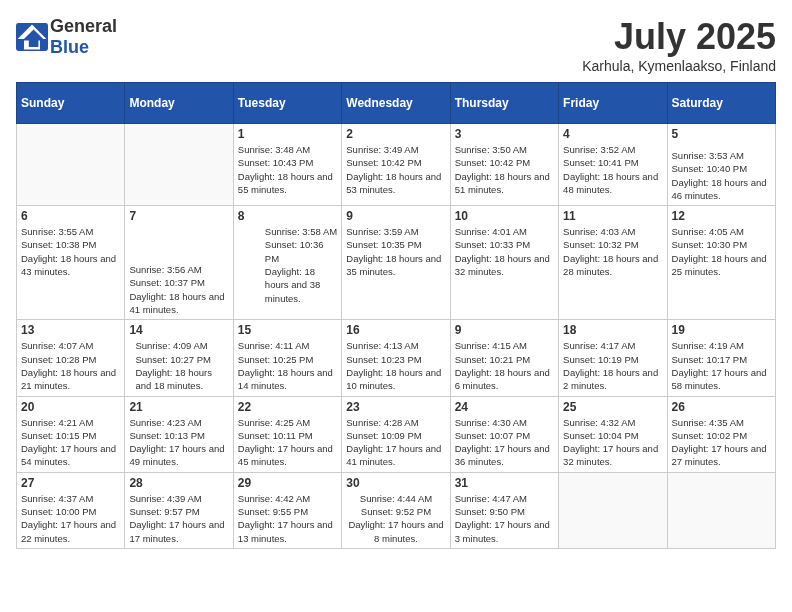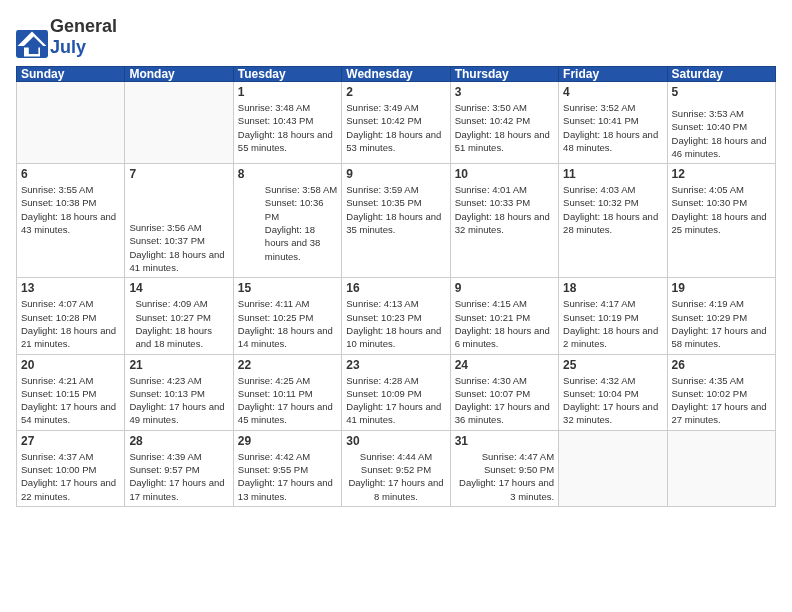--- a/index.html
+++ b/index.html
@@ -11,21 +11,21 @@
       padding: 16px;
     }
     .header {
       display: flex;
       justify-content: space-between;
       align-items: flex-start;
       margin-bottom: 8px;
     }
     .logo {
       display: flex;
-      align-items: flex-end;
+      align-items: center;
     }
     .logo-text {
       font-size: 18px;
       font-weight: bold;
     }
     .logo-general { color: #333; }
     .logo-blue { color: #2255aa; }
     .logo-icon {
       width: 32px;
       height: 28px;
@@ -46,21 +46,21 @@
     .calendar {
       width: 100%;
       border-collapse: collapse;
       border: 1px solid #ccc;
     }
     .calendar th {
       background-color: #2255aa;
       color: #fff;
       font-size: 12px;
       font-weight: bold;
-      padding: 0 4px;
+      padding: 13px 4px;
       text-align: left;
       border: 1px solid #1a4488;
     }
     .calendar td {
       border: 1px solid #ccc;
       vertical-align: top;
       padding: 3px 4px;
       width: 108px;
       min-height: 80px;
       font-size: 10px;
@@ -87,24 +87,26 @@
 
 <div class="header">
   <div class="logo">
     <svg class="logo-icon" viewBox="0 0 40 35" xmlns="http://www.w3.org/2000/svg">
       <rect x="0" y="0" width="40" height="35" fill="#2255aa" rx="3"></rect>
       <polygon points="20,2 38,20 30,20 30,33 10,33 10,20 2,20" fill="white"></polygon>
       <polygon points="22,8 36,22 28,22 28,30 16,30 16,22 8,22 22,8" fill="#2255aa"></polygon>
     </svg>
     <div class="logo-text">
       <span class="logo-general">General</span><br>
-      <span class="logo-blue">July</span>
+      <span class="logo-blue">Blue</span>
     </div>
   </div>
   <div class="title-block">
+    <div class="month-title">July 2025</div>
+    <div class="location-title">Karhula, Kymenlaakso, Finland</div>
   </div>
 </div>
 
 <table class="calendar">
   <thead>
     <tr>
     <th>Sunday</th>
         <th>Monday</th>
         <th>Tuesday</th>
         <th>Wednesday</th>
@@ -225,21 +227,21 @@
         </td>
         <td>
           <span class="day-number">18</span>
           <div class="day-info" style="white-space: pre-line;">Sunrise: 4:17 AM
 Sunset: 10:19 PM
 Daylight: 18 hours and 2 minutes.</div>
         </td>
         <td>
           <span class="day-number">19</span>
           <div class="day-info" style="white-space: pre-line;">Sunrise: 4:19 AM
-Sunset: 10:29 PM
+Sunset: 10:17 PM
 Daylight: 17 hours and 58 minutes.</div>
         </td>
       </tr>
       <tr>
         <td>
           <span class="day-number">20</span>
           <div class="day-info" style="white-space: pre-line;">Sunrise: 4:21 AM
 Sunset: 10:15 PM
 Daylight: 17 hours and 54 minutes.</div>
         </td>
@@ -300,21 +302,21 @@
 Daylight: 17 hours and 13 minutes.</div>
         </td>
         <td>
           <span class="day-number">30</span>
           <div class="day-info" style="white-space: pre-line; text-align: center;">Sunrise: 4:44 AM
 Sunset: 9:52 PM
 Daylight: 17 hours and 8 minutes.</div>
         </td>
         <td>
           <span class="day-number">31</span>
-          <div class="day-info" style="white-space: pre-line; text-align: right;">Sunrise: 4:47 AM
+          <div class="day-info" style="white-space: pre-line;">Sunrise: 4:47 AM
 Sunset: 9:50 PM
 Daylight: 17 hours and 3 minutes.</div>
         </td>
         <td class="empty"></td>
         <td class="empty"></td>
       </tr>
     </tbody>
 </table>
 
 </body></html>

